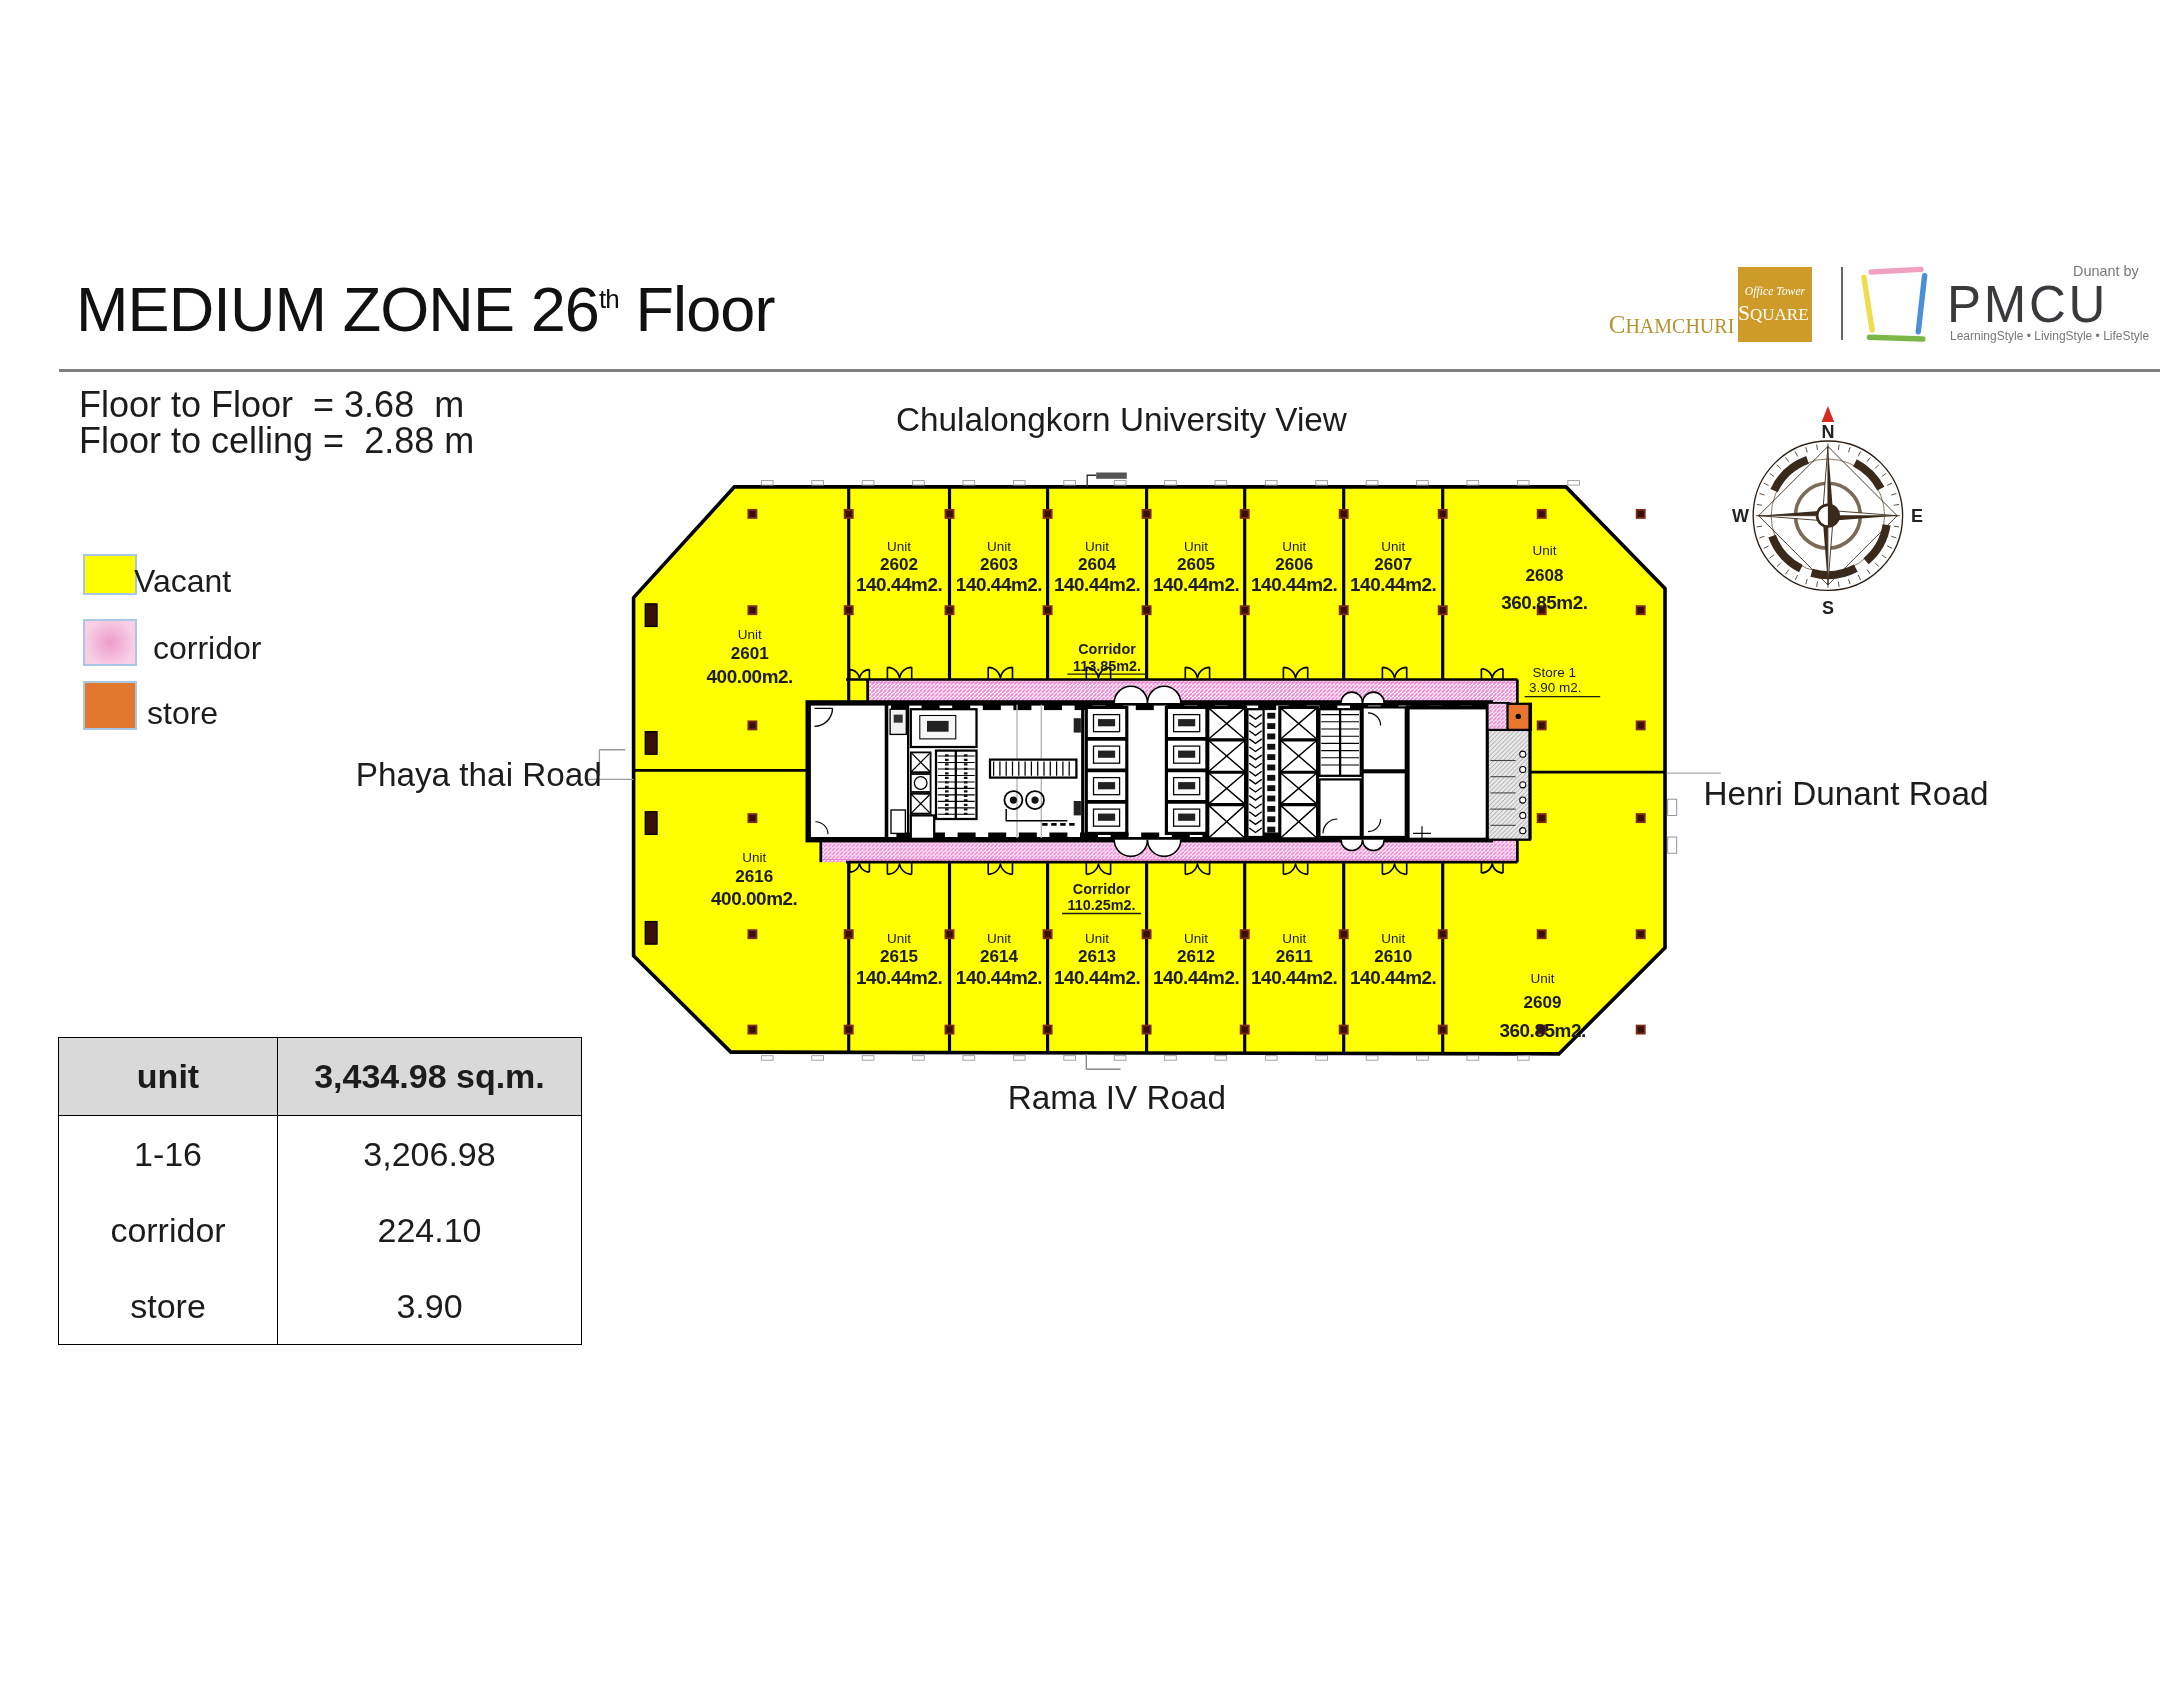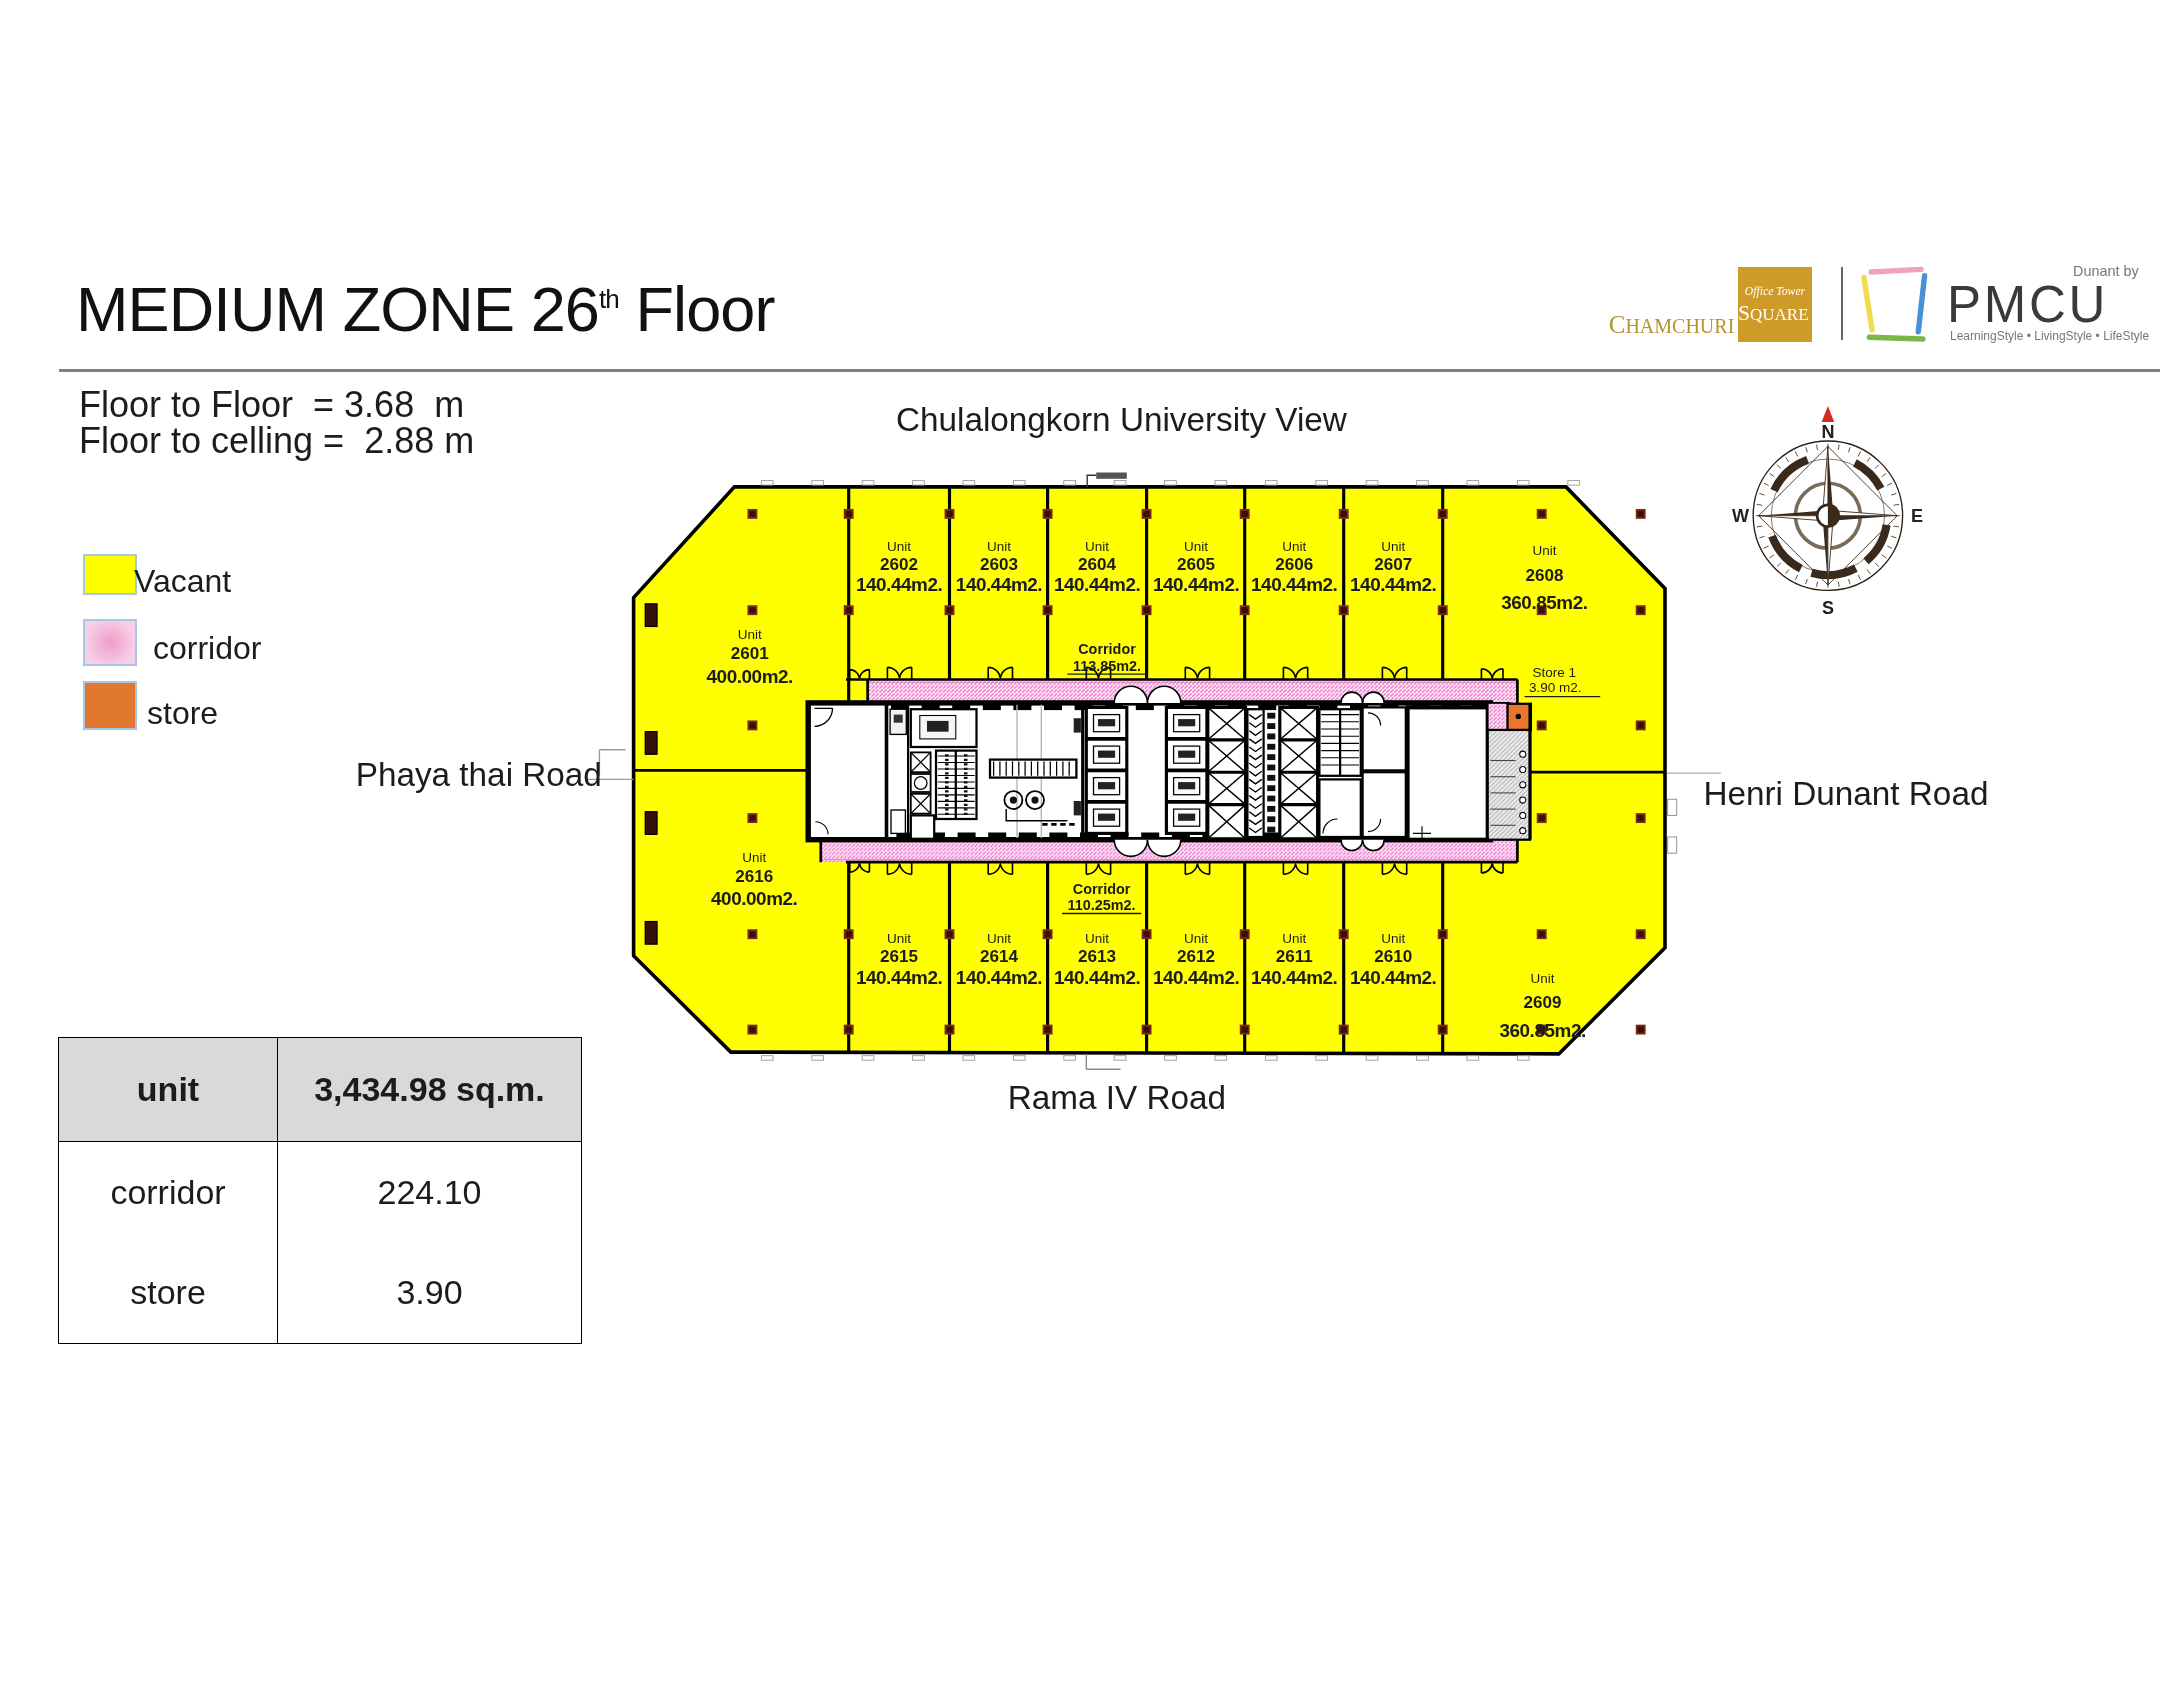--- a/index.html
+++ b/index.html
@@ -23,20 +23,24 @@
 
 <div class="abs" style="left:83px;top:681px;width:50px;height:45px;background:#e2772e;border:2.7px solid #a9c7e2"></div>
 
 <div class="abs" style="left:147px;top:695px;font-size:32px">store</div>
 
 <table class="abs" style="left:58px;top:1037px;width:524px;height:307px;border-collapse:collapse;font-size:34px;text-align:center" cellspacing="0">
 <tbody>
       <tr style="background:#d9d9d9;height:78px">
         <td style="border:1.8px solid #000;width:216px;font-weight:bold">unit</td>
         <td style="border:1.8px solid #000;font-weight:bold">3,434.98&nbsp;sq.m.</td>
+      </tr>
+<tr style="height:77px">
+        <td style="border-left:1.8px solid #000;border-right:1.8px solid #000">1-16</td>
+        <td style="border-right:1.8px solid #000">3,206.98</td>
       </tr>
 <tr style="height:76px">
         <td style="border-left:1.8px solid #000;border-right:1.8px solid #000">corridor</td>
         <td style="border-right:1.8px solid #000">224.10</td>
       </tr>
 <tr style="height:76px">
         <td style="border-left:1.8px solid #000;border-right:1.8px solid #000;border-bottom:1.8px solid #000">store</td>
         <td style="border-right:1.8px solid #000;border-bottom:1.8px solid #000">3.90</td>
       </tr>
 </tbody>

